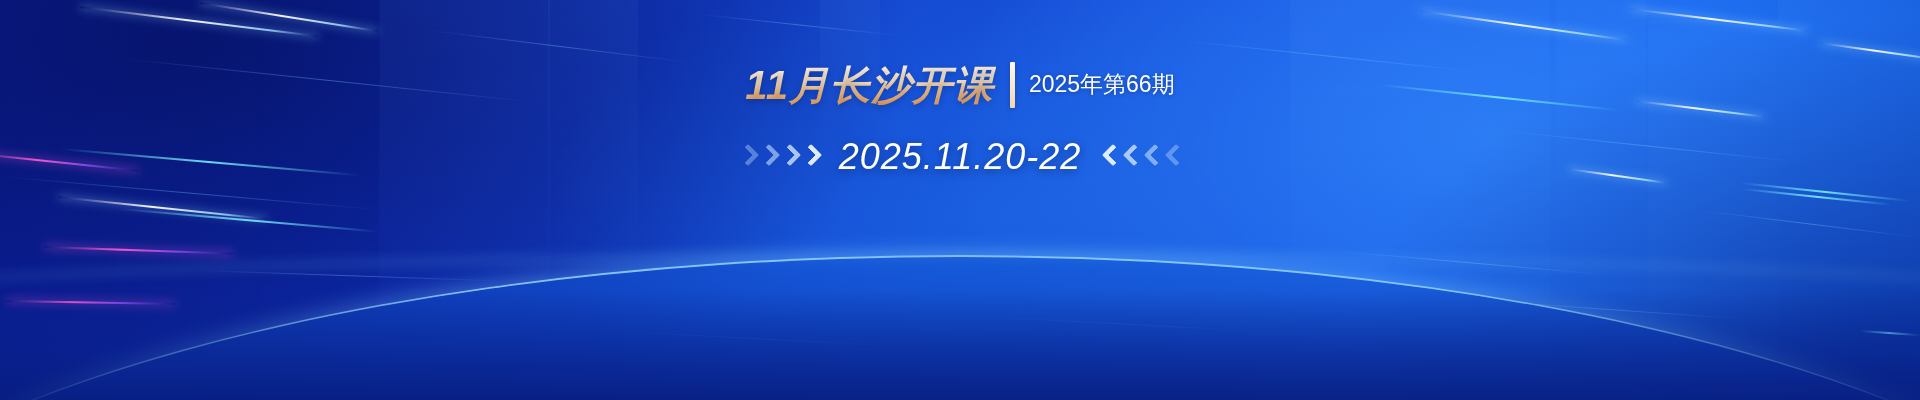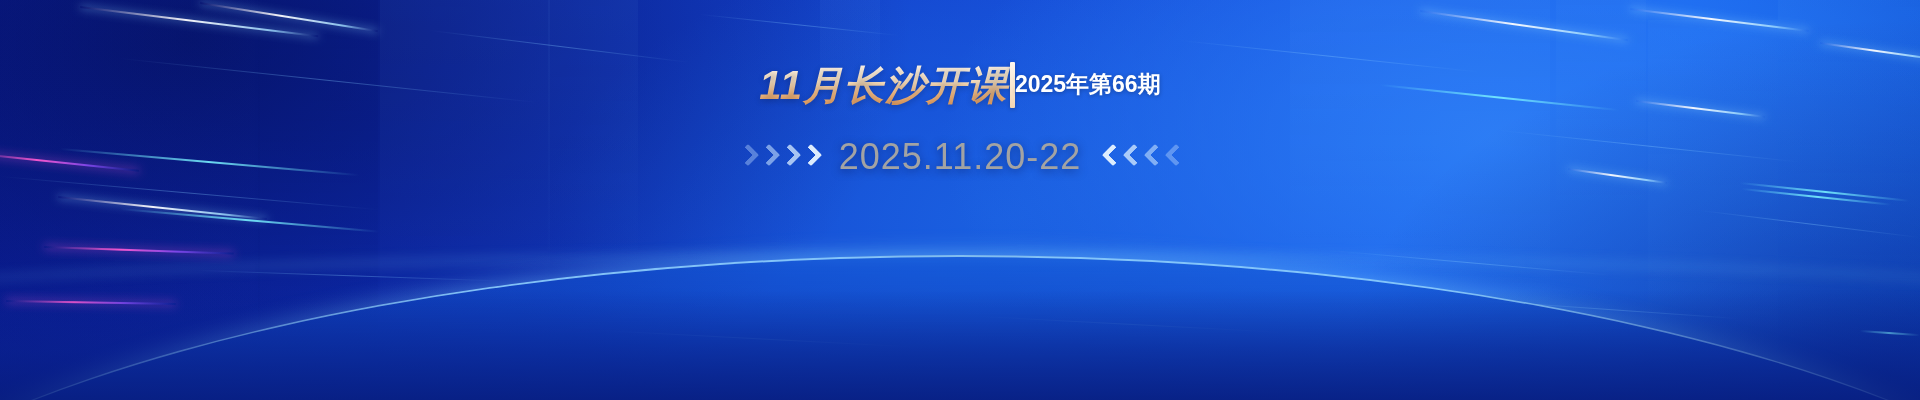--- a/index.html
+++ b/index.html
@@ -80,21 +80,21 @@
 
   
   .content {
     position:absolute; inset:0;
     display:flex; flex-direction:column;
     align-items:center;
     padding-top: 56px;
   }
 
   .eyebrow-row {
-    display:flex; align-items:center; 
+    display:flex; align-items:center; gap:14px;
     height: 58px;
   }
   .kicker {
     font-size: 40px;
     font-weight: 700;
     font-style: italic;
     letter-spacing: 1px;
     line-height: 1;
     background: linear-gradient(180deg, #fff7ec 0%, #ffe6c6 42%, #f6bd84 72%, #e8a162 100%);
     -webkit-background-clip: text;
@@ -110,21 +110,21 @@
     background: linear-gradient(180deg,#fff8ee,#f3d6b2);
     border-radius: 1px;
     box-shadow: 0 1px 4px rgba(0,0,0,.25);
   }
   .issue {
     display:flex; flex-direction:column;
     line-height: 1.12;
     white-space: nowrap;
   }
   .issue-line1 {
-    font-size: 23px; font-weight:700; color:#ffffff;
+    font-size: 23px; font-weight:400; color:#ffffff;
     text-shadow: 0 1px 4px rgba(0,0,0,.3);
   }
   .issue-line2 {
     font-size: 23px; font-weight:700;
     color:#ffd7a8;
     text-shadow: 0 1px 4px rgba(0,0,0,.3);
   }
 
   .headline {
     margin-top: 6px;
@@ -165,23 +165,24 @@
   .chevs.right .chev::before { border-top:5px solid currentColor; border-right:5px solid currentColor; transform: rotate(-135deg); left:4px; }
 
   .c1 { color: rgba(190,220,255,.40); }
   .c2 { color: rgba(200,228,255,.58); }
   .c3 { color: rgba(215,236,255,.76); }
   .c4 { color: rgba(232,245,255,.95); }
 
   .date-text {
     font-size: 36px;
     font-weight: 500;
-    color: #a3a3a3;
+    color: #ffffff;
     letter-spacing: 1px;
     text-shadow: 0 2px 8px rgba(0,15,70,.5);
+    font-style: italic;
   }
   .date-city {
     font-size: 36px;
     font-weight: 700;
     color:#ffffff;
     margin-left: 14px;
     text-shadow: 0 2px 8px rgba(0,15,70,.5);
   }
 </style>
 </head>

